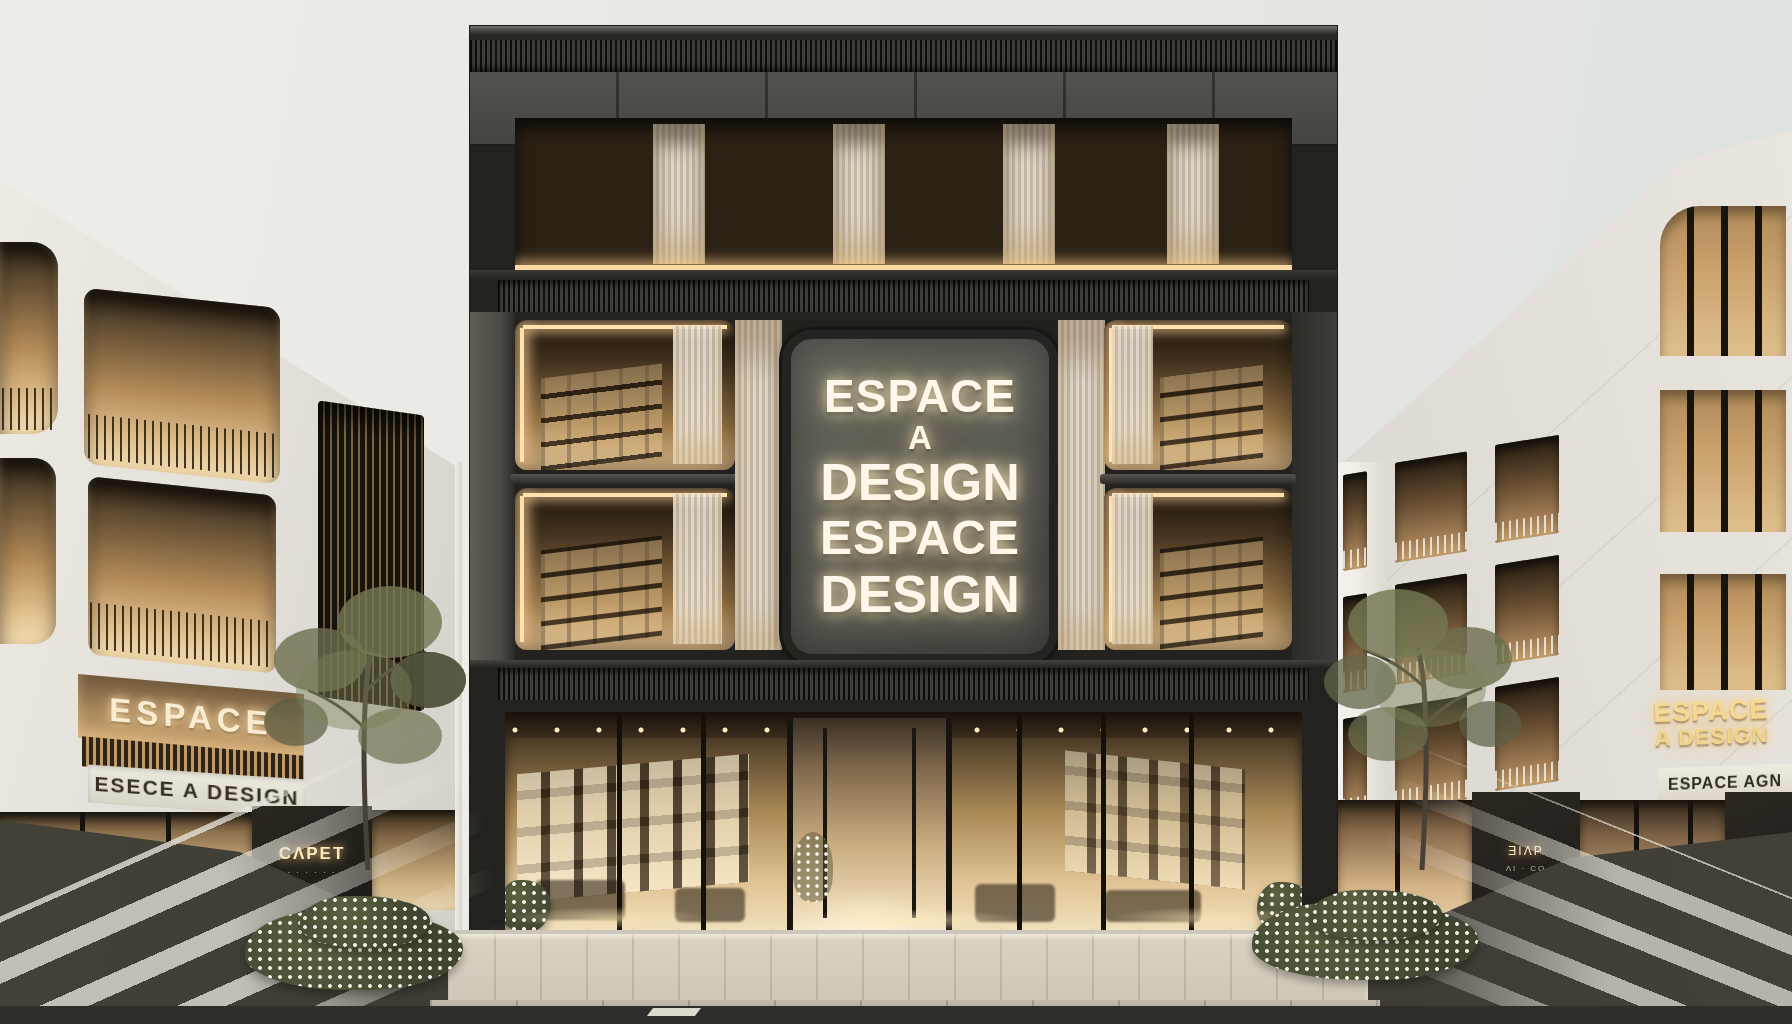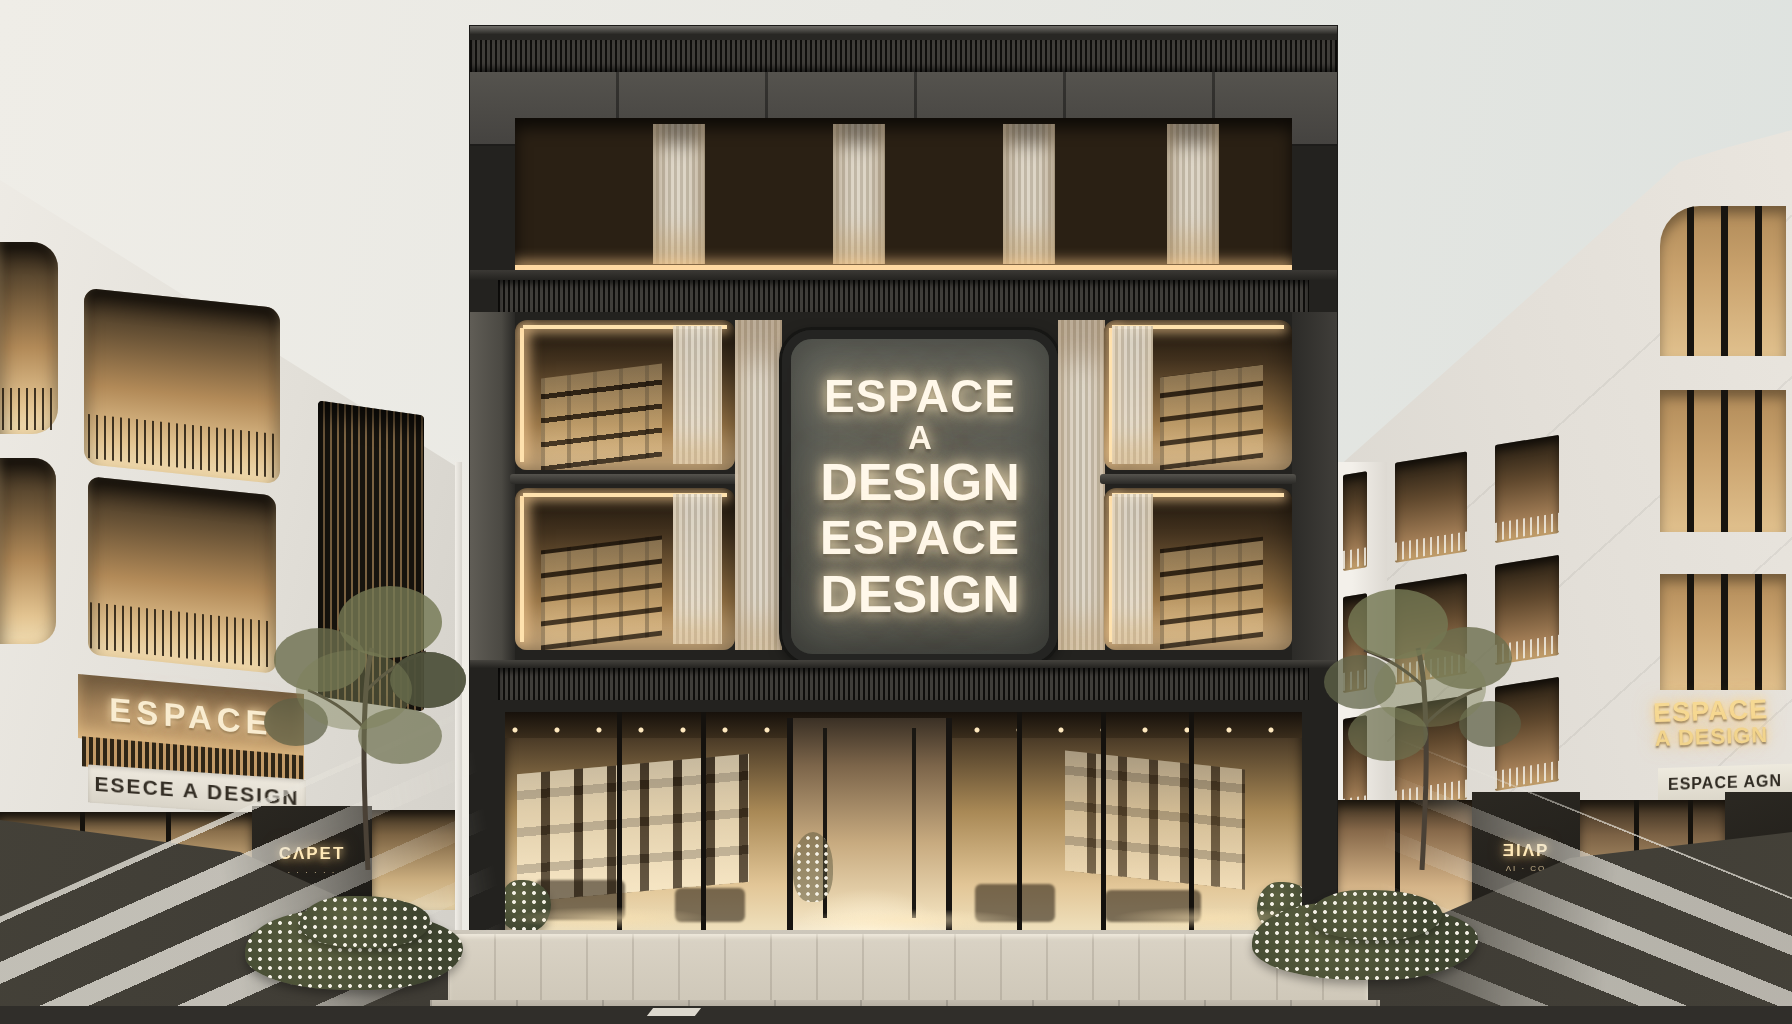--- a/index.html
+++ b/index.html
@@ -73,21 +73,21 @@
     text-shadow:0 0 8px rgba(255,215,130,.95),0 0 20px rgba(255,195,110,.55),0 2px 2px rgba(50,30,5,.6);}
   .rb-gold2{color:#f2d48c;font-weight:700;font-size:22px;letter-spacing:1px;line-height:1.1;
     text-shadow:0 0 8px rgba(255,215,130,.95),0 0 18px rgba(255,195,110,.5),0 2px 2px rgba(50,30,5,.6);}
   .rb-darkband{left:1658px;top:766px;width:134px;height:34px;background:linear-gradient(#eeeade,#dcd7ca);transform:skewY(-2deg);
     display:flex;align-items:center;justify-content:center;}
   .rb-darktext{color:#2f2a22;font-weight:700;font-size:16px;letter-spacing:1px;filter:blur(.3px);white-space:nowrap;}
   .rb-ground-glass1{left:1337px;top:800px;width:135px;height:140px;background:linear-gradient(180deg,#352a1b 0%,#87694a 22%,#d5b488 62%,#ecd9b0 100%);box-shadow:inset 0 6px 10px rgba(0,0,0,.55);}
   .rb-gg1-m{left:1395px;top:800px;width:5px;height:140px;background:#15120d;}
   .rb-ground-dark1{left:1472px;top:792px;width:108px;height:152px;background:linear-gradient(160deg,#2b2822,#1d1b17);}
   .rb-logo1{left:1472px;top:838px;width:108px;height:26px;display:flex;align-items:center;justify-content:center;
-    color:#ffe9b8;font-weight:700;font-size:17px;letter-spacing:2px;filter:blur(.5px);
+    color:#ffe9b8;font-weight:400;font-size:12px;letter-spacing:2px;filter:blur(.5px);
     text-shadow:0 0 8px rgba(255,220,150,.9),0 0 16px rgba(255,200,120,.5);}
   .rb-logo1-sub{left:1472px;top:862px;width:108px;height:12px;display:flex;align-items:center;justify-content:center;
     color:rgba(255,230,180,.7);font-size:8px;letter-spacing:2px;}
   .rb-ground-glass2{left:1580px;top:800px;width:145px;height:140px;background:linear-gradient(180deg,#31271a 0%,#7c6245 25%,#c7a97c 68%,#e3cda2 100%);box-shadow:inset 0 6px 10px rgba(0,0,0,.5);}
   .rb-gg2-m1{left:1634px;top:800px;width:5px;height:140px;background:#15120d;}
   .rb-gg2-m2{left:1688px;top:800px;width:5px;height:140px;background:#15120d;}
   .rb-ground-dark2{left:1725px;top:792px;width:67px;height:152px;background:linear-gradient(160deg,#2b2822,#1c1a16);}
   .rb-logo2{left:1725px;top:840px;width:67px;height:24px;display:flex;align-items:center;justify-content:center;
     color:#ffe9b8;font-weight:700;font-size:15px;letter-spacing:2px;filter:blur(.5px);
     text-shadow:0 0 8px rgba(255,220,150,.9);}

